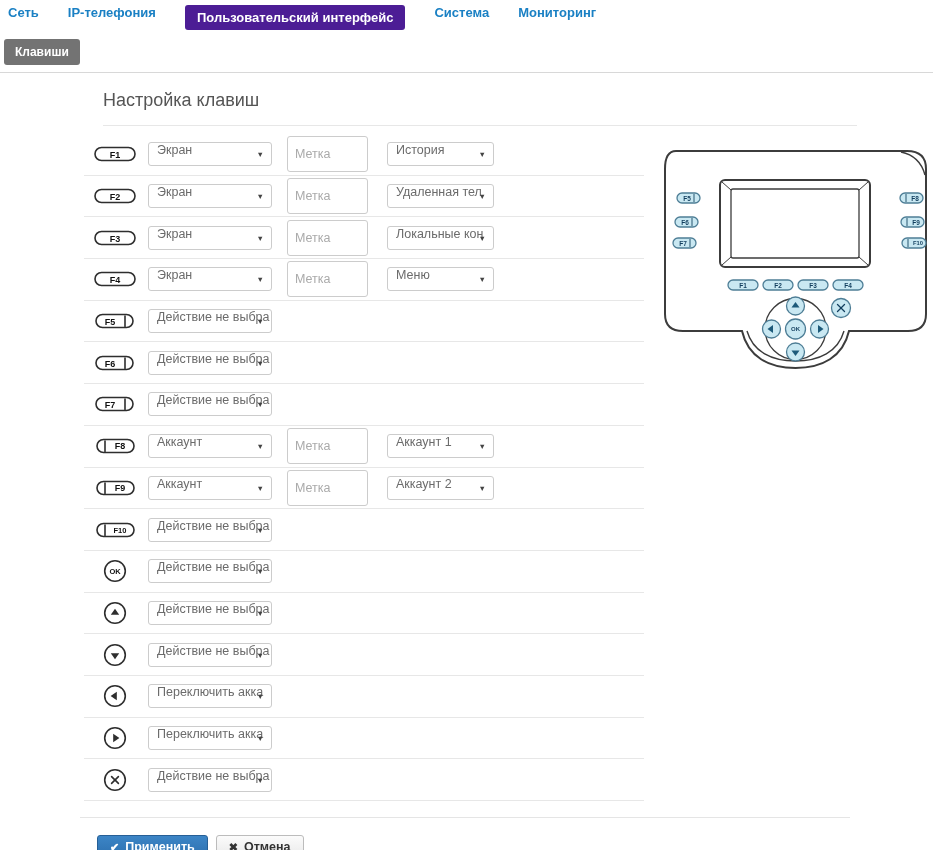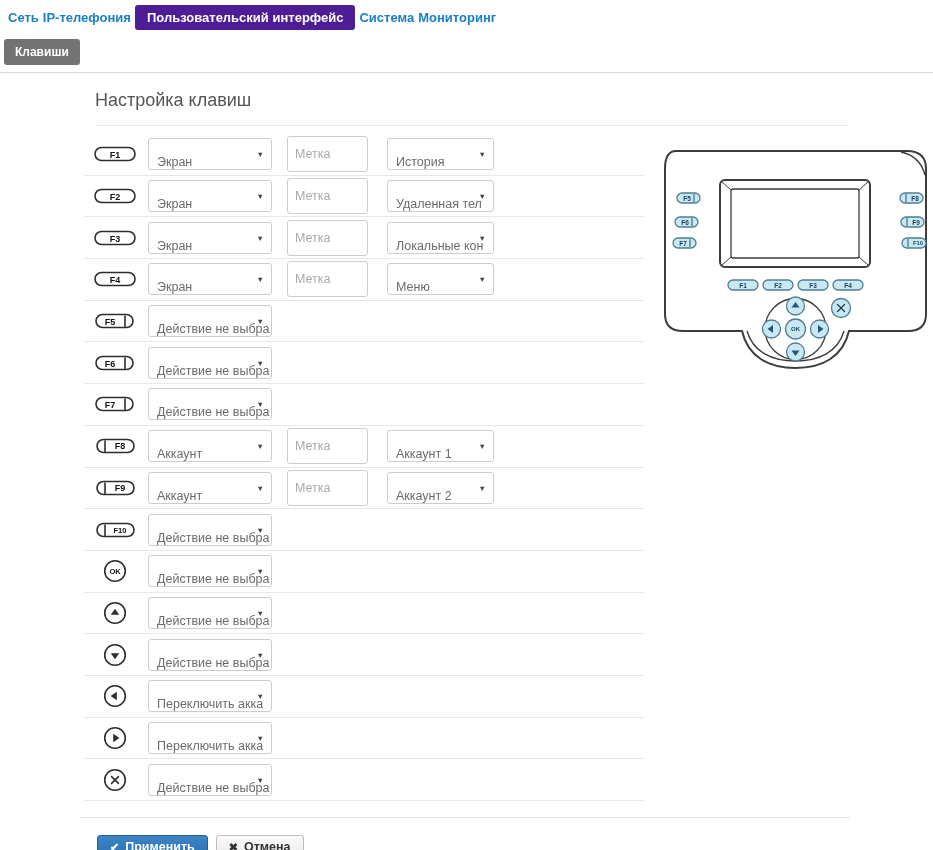--- a/index.html
+++ b/index.html
@@ -1,45 +1,45 @@
 <!DOCTYPE html>
 <html><head>
 <meta charset="utf-8">
 <style>
   html,body{margin:0;padding:0;background:#fff}
   body{width:933px;height:850px;position:relative;overflow:hidden;
        font-family:"Liberation Sans",sans-serif;-webkit-font-smoothing:antialiased}
 
   
-  .topnav{display:flex;align-items:center;gap:4px;padding:5px 8px 0 8px;height:25px}
+  .topnav{display:flex;align-items:flex-start;gap:29px;padding:5px 8px 0 8px;height:25px}
   .navlink{font-size:13px;font-weight:bold;color:#1a80c4;text-decoration:none;cursor:pointer;white-space:nowrap}
   .navlink.active{background:#4c1d95;color:#fff;padding:5px 12px;border-radius:3px}
   .subnav{margin:9px 0 0 4px}
   .subtab{display:inline-block;background:#737373;color:#fff;font-size:12px;font-weight:bold;
           padding:6px 11px;border-radius:3px;cursor:pointer;text-decoration:none}
   .navline{border-bottom:1px solid #d8d8d8;margin-top:7px}
 
   
   .content{position:relative}
   .form-col{position:absolute;left:80px;top:7px;width:770px}
-  .title-wrap{margin-left:15px;width:754px;border-bottom:1px solid #e7e7e7;padding:10px 0 14px 0}
+  .title-wrap{margin-left:23px;width:754px;border-bottom:1px solid #e7e7e7;padding:10px 0 14px 0}
   .page-title{font-size:18px;font-weight:normal;color:#555;margin:0}
 
   .rows{margin:8px 0 0 4px;width:560px}
   .krow{height:40.7px;display:flex;align-items:center;border-bottom:1px solid #e7e7e7}
   .kicon{margin-left:8px;width:46px;height:26px;flex:none}
   .kicon svg{width:46px;height:26px;display:block}
   .kicon rect,.kicon circle{fill:#fff;stroke:#2e2e2e;stroke-width:1.6}
   .kicon line{stroke:#2e2e2e;stroke-width:1.6;stroke-linecap:round}
   .kicon path{fill:#2e2e2e}
   .kicon text{font-family:"Liberation Sans",sans-serif;font-size:9px;font-weight:bold;fill:#111;text-anchor:middle}
   .kicon text.small{font-size:7.5px}
   .kicon text.ok{font-size:7.5px}
 
-  .sel{position:relative;display:inline-flex;align-items:flex-end;height:32px;box-sizing:border-box;
+  .sel{position:relative;display:inline-flex;align-items:flex-start;height:24px;box-sizing:border-box;
        border:1px solid #ccc;border-radius:3px;background:#fff;cursor:pointer;flex:none}
   .sel-action{width:124px;margin-left:10px}
   .sel-value{width:107px;margin-left:19px}
   .sel-text{font-size:12.5px;color:#6b6b6b;padding-left:8px;padding-right:20px;
             white-space:nowrap;overflow:hidden;max-width:100%;box-sizing:border-box}
   .caret{position:absolute;right:7px;top:50%;transform:translateY(-50%);font-size:7.5px;color:#444}
 
   .lbl{margin-left:15px;width:81px;height:36px;box-sizing:border-box;border:1px solid #ccc;border-radius:3px;
        font-family:"Liberation Sans",sans-serif;font-size:12.5px;color:#555;padding:0 7px;flex:none}
   .lbl::placeholder{color:#aaa}

